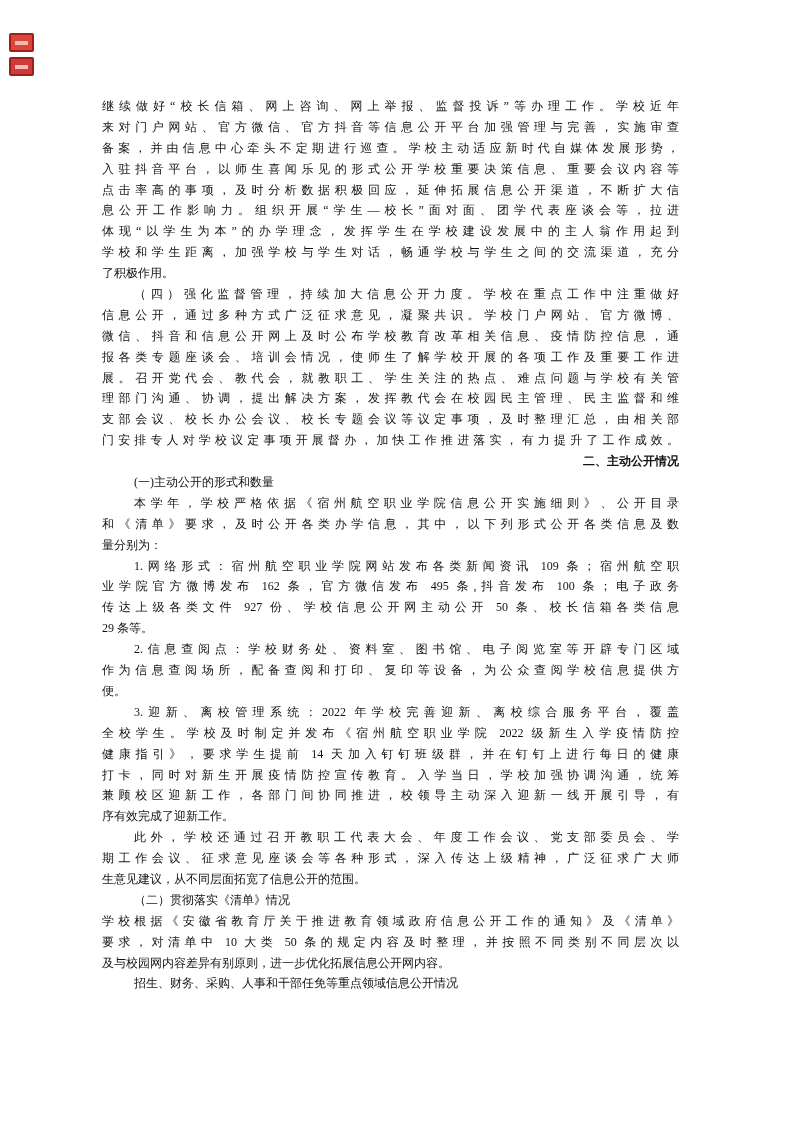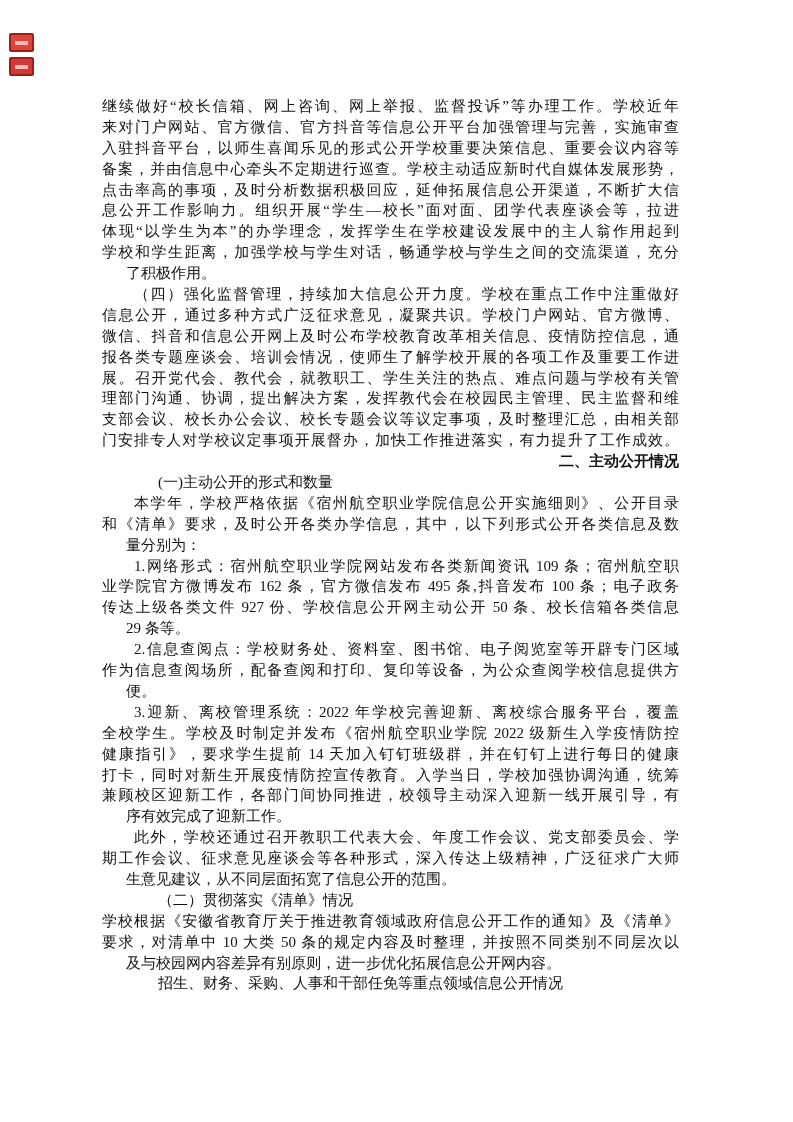--- a/index.html
+++ b/index.html
@@ -23,46 +23,46 @@
   .seal.s2{top:57px;background:#cf3a3a;}
   .seal .inner{
     position:absolute;left:4px;top:6px;right:4px;height:4px;
     background:#f3b9b2;
   }
   .doc-text{
     position:absolute;left:102px;top:96px;width:577px;
     color:#121212;
   }
   .line{
-    font-size:15px;
+    font-size:12px;
     line-height:20.9px;
     height:20.9px;
     white-space:normal;
     overflow:visible;
   }
   .j{text-align:justify;text-align-last:justify;}
-  .l{text-align:left;margin-left:24px;}
+  .l{text-align:left;}
   .ind{text-indent:32px;}
   .b{font-weight:700;text-align:right;}
 </style>
 </head>
 <body>
 
 <div class="sheet">
   <div class="seal s1">
       <span class="inner"></span>
     </div>
   <div class="seal s2">
       <span class="inner"></span>
     </div>
   <div class="doc-text">
       <div class="line j">继续做好“校长信箱、网上咨询、网上举报、监督投诉”等办理工作。学校近年</div>
       <div class="line j">来对门户网站、官方微信、官方抖音等信息公开平台加强管理与完善，实施审查</div>
+      <div class="line j">备案，并由信息中心牵头不定期进行巡查。学校主动适应新时代自媒体发展形势，</div>
       <div class="line j">入驻抖音平台，以师生喜闻乐见的形式公开学校重要决策信息、重要会议内容等</div>
-      <div class="line j">备案，并由信息中心牵头不定期进行巡查。学校主动适应新时代自媒体发展形势，</div>
       <div class="line j">点击率高的事项，及时分析数据积极回应，延伸拓展信息公开渠道，不断扩大信</div>
       <div class="line j">息公开工作影响力。组织开展“学生—校长”面对面、团学代表座谈会等，拉进</div>
       <div class="line j">体现“以学生为本”的办学理念，发挥学生在学校建设发展中的主人翁作用起到</div>
       <div class="line j">学校和学生距离，加强学校与学生对话，畅通学校与学生之间的交流渠道，充分</div>
       <div class="line l">了积极作用。</div>
       <div class="line j ind">（四）强化监督管理，持续加大信息公开力度。学校在重点工作中注重做好</div>
       <div class="line j">信息公开，通过多种方式广泛征求意见，凝聚共识。学校门户网站、官方微博、</div>
       <div class="line j">微信、抖音和信息公开网上及时公布学校教育改革相关信息、疫情防控信息，通</div>
       <div class="line j">报各类专题座谈会、培训会情况，使师生了解学校开展的各项工作及重要工作进</div>
       <div class="line j">展。召开党代会、教代会，就教职工、学生关注的热点、难点问题与学校有关管</div>

